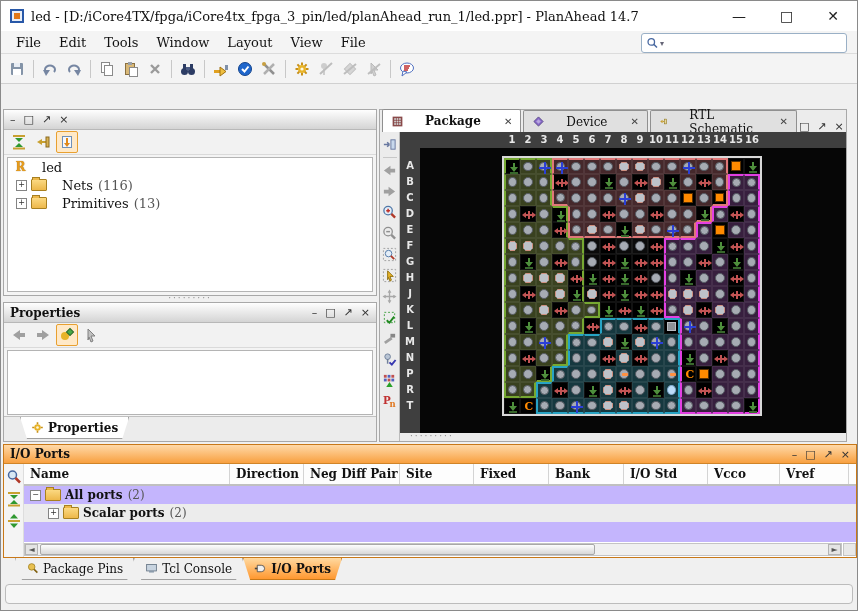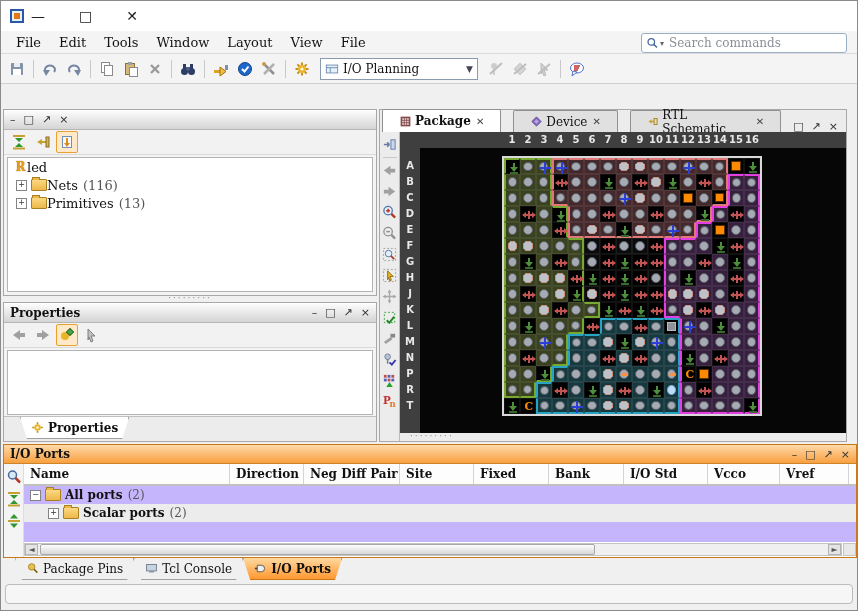--- a/index.html
+++ b/index.html
@@ -44,35 +44,35 @@
   
   .leftcol{position:absolute;left:2px;top:108px;width:374px;height:333px;}
   .panel{position:absolute;left:0;right:0;border:1px solid #a8a8a8;background:#f4f4f4;box-sizing:border-box;}
   #rtlPanel{top:0;height:187px;}
   #propPanel{top:193px;bottom:0;}
   .splitdots{position:absolute;top:185px;left:0;right:0;height:9px;text-align:center;color:#8a8a8a;font-size:9px;letter-spacing:2px;line-height:8px;}
   .pcontent{position:absolute;left:3px;right:3px;top:47px;bottom:3px;background:#fff;border:1px solid #b4b4b4;overflow:hidden;}
   #propPanel .pcontent{bottom:26px;}
   .treerow{display:flex;align-items:center;height:18px;padding-left:4px;white-space:nowrap;}
   .treerow .cnt{margin-left:5px;color:#555;}
-  .treerow .lbl{margin-left:0;}
+  .treerow .lbl{margin-left:15px;}
   .exp{width:9px;height:9px;border:1px solid #848484;background:#fff;font:8px/7px "DejaVu Sans",sans-serif;text-align:center;color:#333;margin-right:4px;flex:none;}
   .folder{width:14px;height:10px;background:linear-gradient(#fbd982,#edbískip 84a);border:1px solid #a88020;border-radius:1px;position:relative;flex:none;background:linear-gradient(#fbd982,#edb84a);}
   .folder::before{content:"";position:absolute;left:0;top:-3px;width:6px;height:2px;background:#edb84a;border:1px solid #a88020;border-bottom:none;}
   .ricon{width:13px;height:13px;font:bold 12px/13px "DejaVu Serif",serif;color:#e89c1c;text-align:center;text-shadow:0 0 1px #7a5000;flex:none;}
   
   .ptabs{position:absolute;left:0;right:0;bottom:0;height:24px;display:flex;align-items:flex-start;padding-left:16px;background:#ececec;border-top:1px solid #c0c0c0;}
   .tab{display:flex;align-items:center;gap:4px;height:21px;padding:0 10px;border:1px solid #a0a0a0;border-top:none;background:#f0f0f0;clip-path:polygon(0 0,100% 0,calc(100% - 7px) 100%,7px 100%);font-size:12px;}
   .tab svg{width:13px;height:13px;}
   .tab.active{background:#fff;font-weight:bold;}
   .tab.activeOrange{background:linear-gradient(#ffd9a0,#ff9830);font-weight:bold;border-color:#c87818;}
   
   .rightcol{position:absolute;left:378px;top:108px;width:468px;height:333px;border:1px solid #a8a8a8;box-sizing:border-box;background:#ececec;}
   .rtabs{height:22px;display:flex;align-items:flex-end;background:#ececec;border-bottom:1px solid #909090;padding-left:2px;}
-  .rtab{display:flex;align-items:center;gap:3px;height:21px;padding:0 16px;border:1px solid #909090;border-bottom:none;background:#e0e0e0;margin-right:12px;font-size:12px;border-radius:2px 2px 0 0;}
+  .rtab{display:flex;align-items:center;gap:21px;height:21px;padding:0 8px;border:1px solid #909090;border-bottom:none;background:#e0e0e0;margin-right:2px;font-size:12px;border-radius:2px 2px 0 0;}
   .rtab svg{width:13px;height:13px;}
   .rtab .x{font-size:10px;color:#444;margin-left:2px;font-family:"DejaVu Sans",sans-serif;}
   .rtab.active{background:#fff;font-weight:bold;height:22px;}
   .rtabs .pbtns{margin-left:auto;margin-right:8px;}
   .pkgbody{position:absolute;left:0;top:22px;right:0;bottom:0;}
   .sidebar{position:absolute;left:0;top:0;bottom:0;width:20px;background:#ececec;border-right:1px solid #bbb;display:flex;flex-direction:column;align-items:center;padding-top:2px;box-sizing:border-box;}
   .sidebar .tbi{width:18px;height:18px;margin:0 0 1px 0;}
   .sidebar .tbi svg{width:15px;height:15px;}
   .sidebar .tsep{width:14px;height:1px;margin:2px 0;}
   .canvas{position:absolute;left:20px;top:0;right:0;bottom:8px;background:#060606;overflow:hidden;}
@@ -118,20 +118,21 @@
 <body>
 
 <div class="window">
 
   <div class="titlebar">
     <svg class="appicon" viewBox="0 0 16 16">
         <rect x="1" y="1" width="14" height="14" fill="#2858a8"></rect>
         <rect x="3" y="3" width="10" height="10" fill="#e8eef6"></rect>
         <rect x="5" y="5" width="6" height="6" fill="#e07818"></rect>
       </svg>
+    <span class="title">led - [D:/iCore4TX/fpga/iCore4tx_fpga_3_pin/led/planAhead_run_1/led.ppr] - PlanAhead 14.7</span>
     <div class="winbtns">
       <span>—</span>
       <span>□</span>
       <span>✕</span>
     </div>
   </div>
 
   <div class="menubar">
     <span class="mi">File</span>
     <span class="mi">Edit</span>
@@ -139,21 +140,20 @@
     <span class="mi">Window</span>
     <span class="mi">Layout</span>
     <span class="mi">View</span>
     <span class="mi">File</span>
     <div class="searchbox">
       <svg viewBox="0 0 16 16">
           <circle cx="6.5" cy="6" r="4" fill="none" stroke="#4868a0" stroke-width="1.6"></circle>
           <path d="M9.5 9 L13.5 13" stroke="#4868a0" stroke-width="1.8"></path>
         </svg>
       <span class="car">▾</span>
-      <input placeholder="Search commands" style="">
     </div>
   </div>
 
   <div class="toolbar">
     <span class="icons">
         <span class="tbi">
           <svg viewBox="0 0 16 16">
             <rect x="2" y="2" width="12" height="12" rx="1" fill="#8494a8"></rect>
             <rect x="5" y="2" width="6" height="4" fill="#e8edf4"></rect>
             <rect x="4" y="8" width="8" height="6" fill="#ffffff"></rect>
@@ -226,28 +226,20 @@
         <span class="tbi">
           <svg viewBox="0 0 16 16">
             <circle cx="8" cy="8" r="4" fill="#e8b428"></circle>
             <circle cx="8" cy="8" r="1.6" fill="#fff8e0"></circle>
             <g stroke="#c89018" stroke-width="2">
               <path d="M8 1.5 V4 M8 12 V14.5 M1.5 8 H4 M12 8 H14.5 M3.4 3.4 L5.2 5.2 M10.8 10.8 L12.6 12.6 M12.6 3.4 L10.8 5.2 M5.2 10.8 L3.4 12.6"></path>
             </g>
           </svg>
         </span>
       </span>
-    <div class="mode-dd">
-      <svg viewBox="0 0 16 16">
-          <rect x="1.5" y="3.5" width="13" height="9" fill="#e8f0f8" stroke="#6888b0"></rect>
-          <path d="M1.5 6.5 H14.5 M6 6.5 V12.5" stroke="#6888b0" fill="none"></path>
-        </svg>
-      <span class="lbl">I/O Planning</span>
-      <span class="arr">▼</span>
-    </div>
     <span class="icons">
         <span class="tbi dim">
           <svg viewBox="0 0 16 16">
             <circle cx="6" cy="5" r="3" fill="#a8a8a8"></circle>
             <rect x="5" y="8" width="2" height="6" fill="#a8a8a8"></rect>
             <path d="M2 13 L14 2" stroke="#888" stroke-width="2"></path>
           </svg>
         </span>
         <span class="tbi dim">
           <svg viewBox="0 0 16 16">

